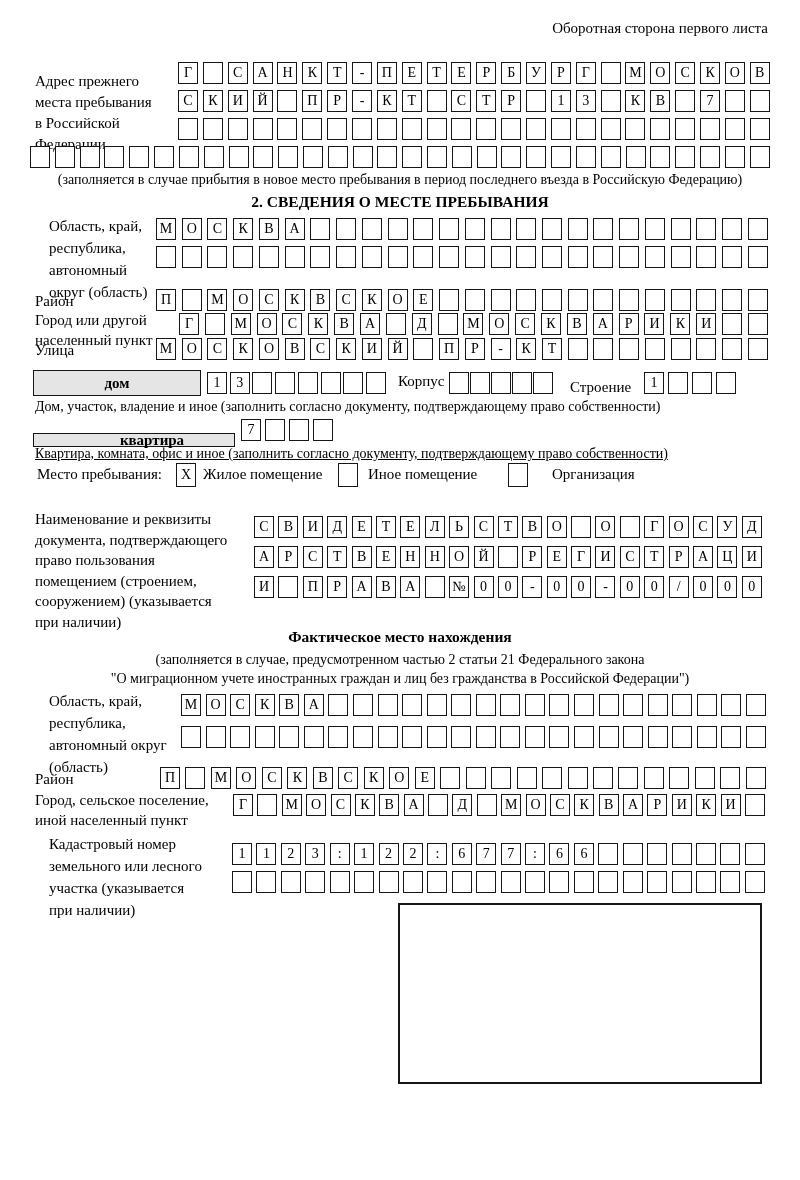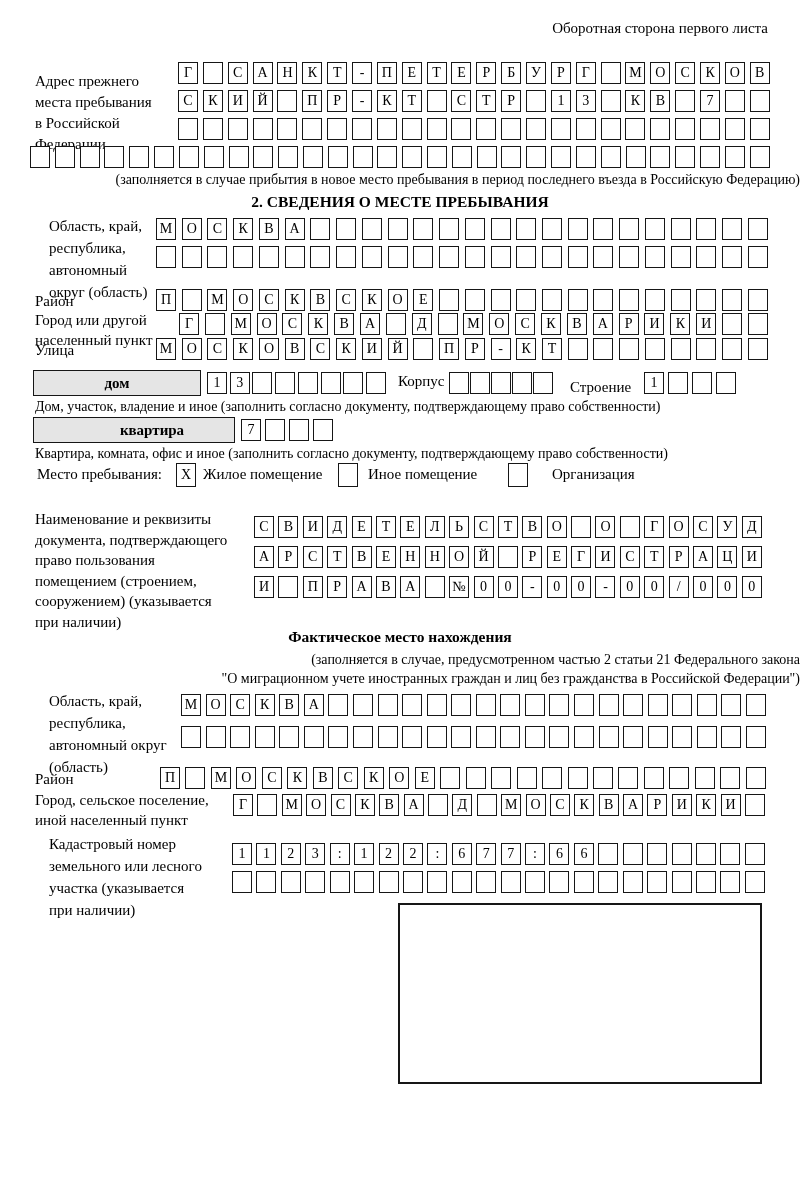--- a/index.html
+++ b/index.html
@@ -3,21 +3,21 @@
 <meta charset="utf-8">
 <style>
   html,body{margin:0;padding:0;background:#fff;}
   .page{position:relative;width:800px;height:1180px;background:#fff;color:#000;
         font-family:"Liberation Serif",serif;overflow:hidden;}
   .abs{position:absolute;}
   .label{position:absolute;font-size:15px;line-height:21px;white-space:pre-line;}
   .lh22{line-height:22px;margin-left:14px;}
   .lh20{line-height:20px;}
   .caption{position:absolute;font-size:14px;}
-  .center{text-align:right;}
+  .center{text-align:center;}
   .heading{position:absolute;width:100%;text-align:center;font-weight:bold;font-size:15.5px;}
   .row{position:absolute;display:flex;justify-content:space-between;}
   .cell{width:20px;height:22px;border:1.5px solid #161616;box-sizing:border-box;
         display:flex;align-items:center;justify-content:center;font-size:14px;
         font-family:"Liberation Serif",serif;background:#fff;flex:0 0 auto;}
   .namedbox{position:absolute;border:1.5px solid #161616;box-sizing:border-box;
         display:flex;align-items:center;justify-content:center;font-size:15px;background:#e5e5e5;font-weight:bold;}
   .checkbox{position:absolute;width:20px;height:24px;border:1.5px solid #161616;box-sizing:border-box;
         display:flex;align-items:center;justify-content:center;font-size:14px;background:#fff;}
   .stamp{position:absolute;border:2px solid #161616;box-sizing:border-box;background:#fff;}
@@ -309,28 +309,28 @@
     </div>
   <div class="abs" style="left:570px;top:373px;font-size:15px;margin-top:6px;">Строение</div>
   <div class="row" style="left:644px;top:372px;width:92px;">
       <span class="cell">1</span>
       <span class="cell"></span>
       <span class="cell"></span>
       <span class="cell"></span>
     </div>
   <div class="caption" style="left:35px;top:399px;">Дом, участок, владение и иное (заполнить согласно документу, подтверждающему право собственности)</div>
 
-  <div class="namedbox" style="left:33px;top:417px;width:202px;height:26px;padding-left:36px;">квартира</div>
+  <div class="namedbox" style="left:33px;top:433px;width:202px;height:14px;padding-left:36px;">квартира</div>
   <div class="row" style="left:241px;top:419px;width:92px;">
       <span class="cell">7</span>
       <span class="cell"></span>
       <span class="cell"></span>
       <span class="cell"></span>
     </div>
-  <div class="caption" style="left:35px;top:446px;">Квартира, комната, офис и иное (заполнить согласно документу, подтверждающему право собственности)</div>
+  <div class="caption" style="left:35px;top:446px;text-decoration:underline;">Квартира, комната, офис и иное (заполнить согласно документу, подтверждающему право собственности)</div>
 
   <div class="abs" style="left:37px;top:466px;font-size:15px;">Место пребывания:</div>
   <div class="checkbox" style="left:176px;top:463px;">X</div>
   <div class="abs" style="left:203px;top:466px;font-size:15px;">Жилое помещение</div>
   <div class="checkbox" style="left:338px;top:463px;"></div>
   <div class="abs" style="left:368px;top:466px;font-size:15px;">Иное помещение</div>
   <div class="checkbox" style="left:508px;top:463px;"></div>
   <div class="abs" style="left:552px;top:466px;font-size:15px;">Организация</div>
 
   <div class="label" style="left:35px;top:509px;width:215px;line-height:20.5px;">Наименование и реквизиты

